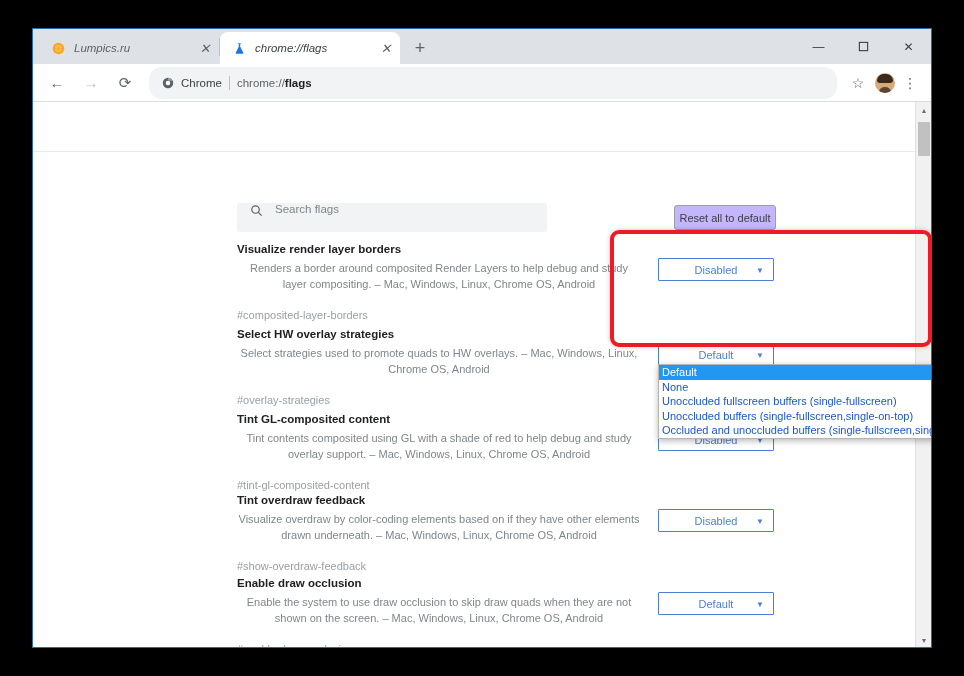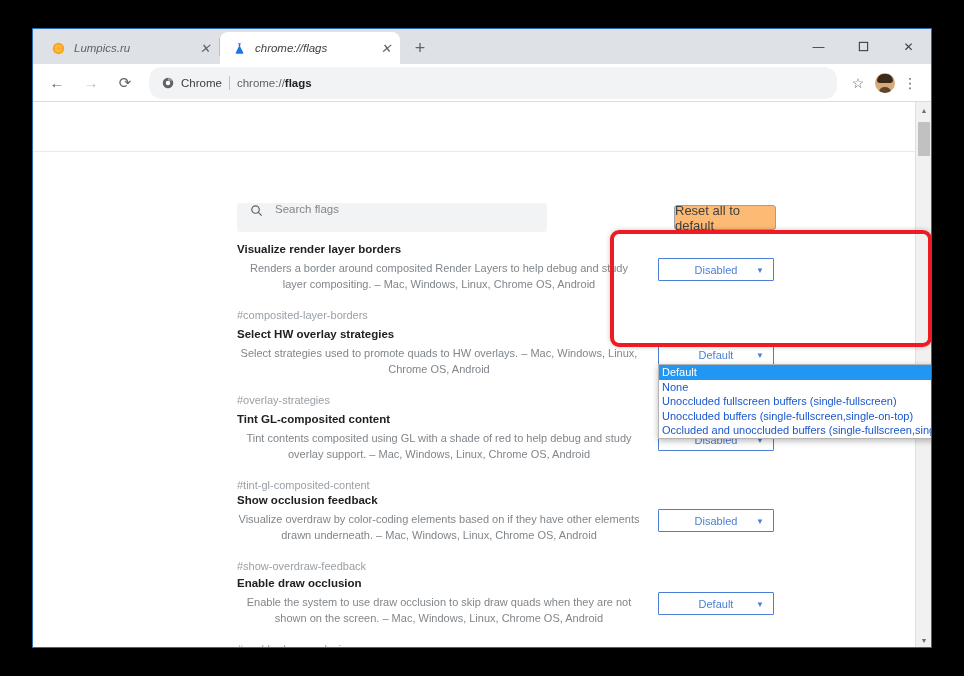--- a/index.html
+++ b/index.html
@@ -215,23 +215,23 @@
     color: #5f6368;
   }
   .searchbox .sph { font-size: 11.5px; color: #80868b; }
 
   .resetbtn {
     position: absolute;
     left: 641px; top: 103px;
     width: 102px; height: 25px;
     border: 1px solid #9aa0a6;
     border-radius: 3px;
-    background: #fdba74;
+    background: #c4b5fd;
     color: #3c4043;
-    font-size: 13px;
+    font-size: 11px;
     display: flex;
     align-items: center;
     justify-content: center;
   }
 
   
   .flags {
     position: absolute;
     left: 0; top: 140px;
     width: 883px;
@@ -461,21 +461,21 @@
             <div class="fname">Tint GL-composited content</div>
             <div class="fdesc">Tint contents composited using GL with a shade of red to help debug and study overlay support. – Mac, Windows, Linux, Chrome OS, Android</div>
             <a class="flink">#tint-gl-composited-content</a>
             <div class="fsel">
               <span>Disabled</span>
               <span class="arrow">▼</span>
             </div>
           </div>
 
           <div class="flag" style="min-height:83px;">
-            <div class="fname">Show occlusion feedback</div>
+            <div class="fname">Tint overdraw feedback</div>
             <div class="fdesc">Visualize overdraw by color-coding elements based on if they have other elements drawn underneath. – Mac, Windows, Linux, Chrome OS, Android</div>
             <a class="flink">#show-overdraw-feedback</a>
             <div class="fsel">
               <span>Disabled</span>
               <span class="arrow">▼</span>
             </div>
           </div>
 
           <div class="flag" style="min-height:83px;">
             <div class="fname">Enable draw occlusion</div>

